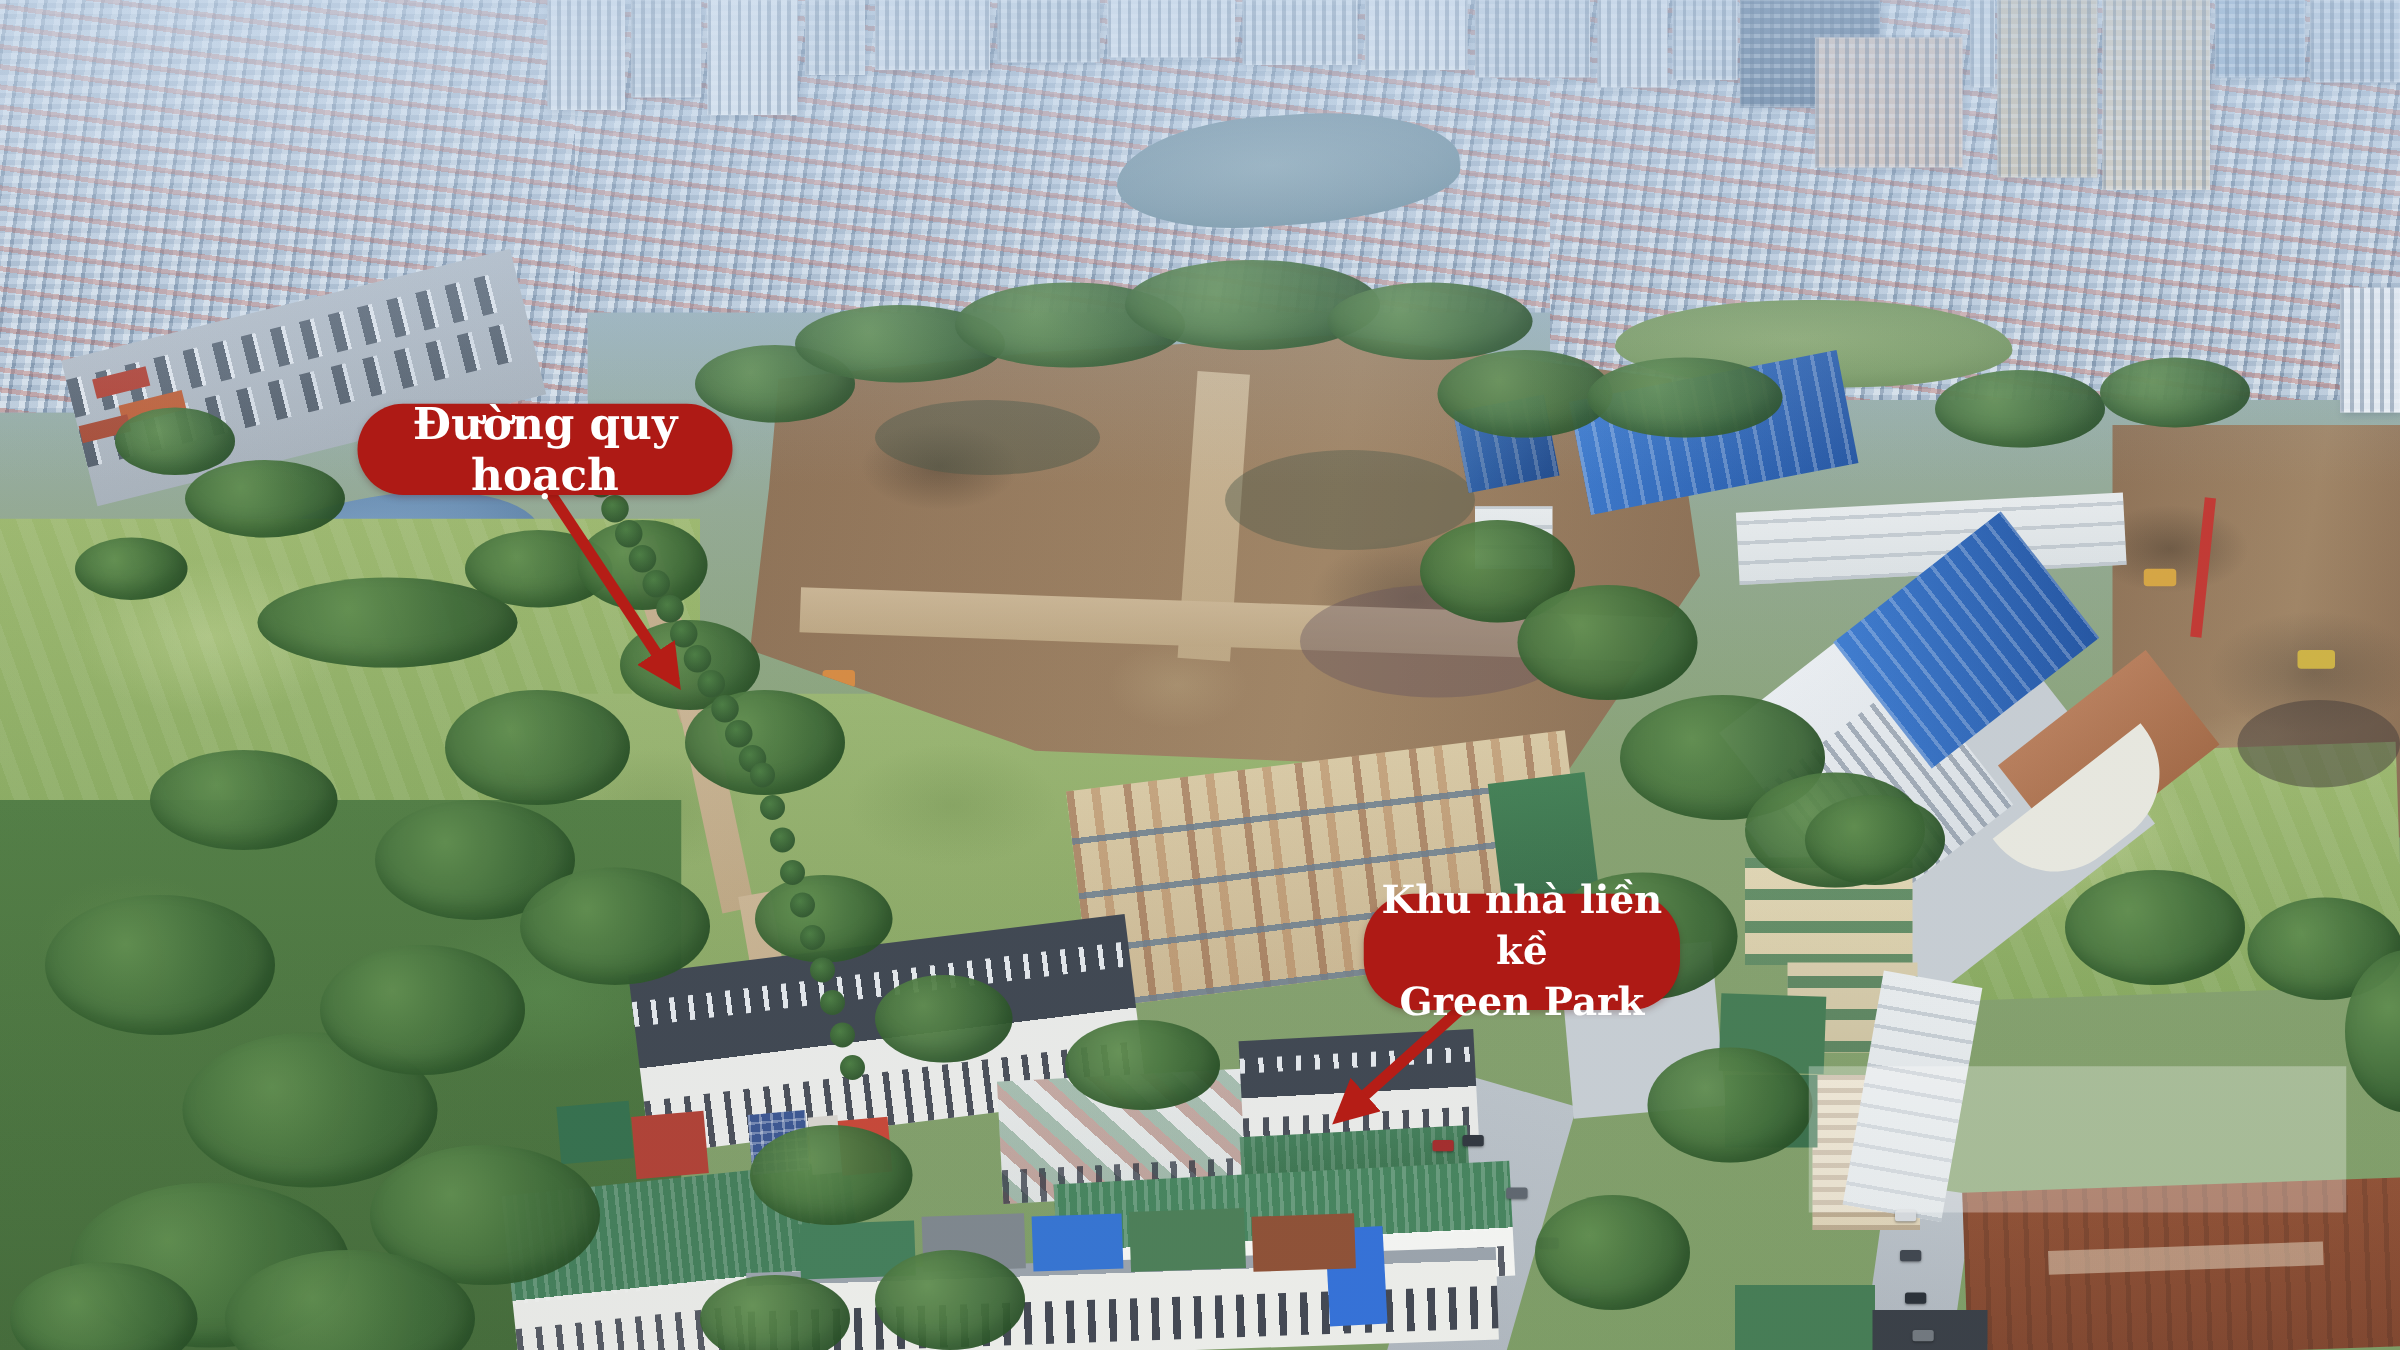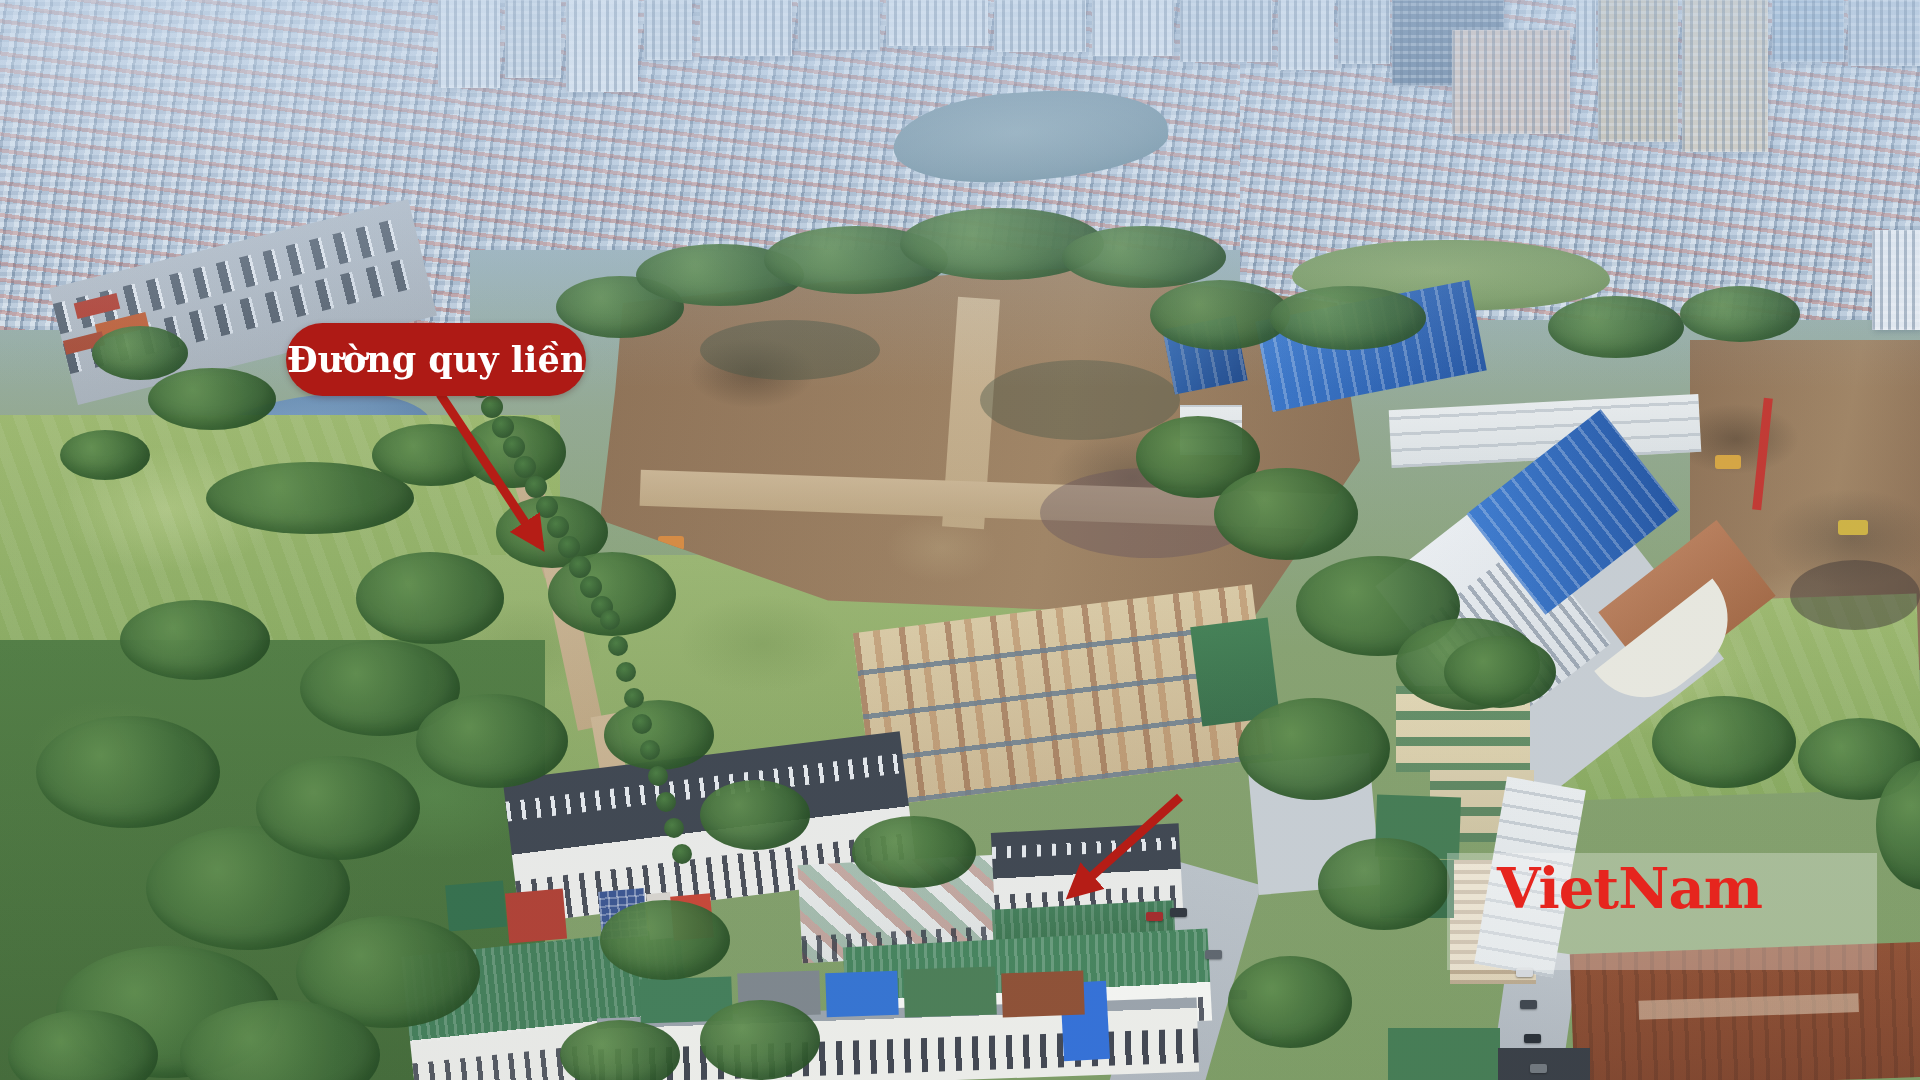--- a/index.html
+++ b/index.html
@@ -327,21 +327,24 @@
     <defs>
       <marker id="ah" viewBox="0 0 6 6" refX="4.6" refY="3" markerWidth="4" markerHeight="4" orient="auto-start-reverse">
         <path class="arrow-head" d="M0,0 L6,3 L0,6 z"></path>
       </marker>
     </defs>
     <path class="arrow-line" d="M440,394 L540,545" marker-end="url(#ah)"></path>
     <path class="arrow-line" d="M1180,797 L1072,894" marker-end="url(#ah)"></path>
   </svg>
 
   <div class="pill pill-road">
-    <span>Đường quy liền</span>
+    <span>Đường quy hoạch</span>
+  </div>
+  <div class="pill pill-greenpark">
+    <span>Khu nhà liền kề</span>
+    <span>Green Park</span>
   </div>
 
   <div class="watermark-band">
     <div class="logo">
-      <div class="brand-primary">VietNam</div>
     </div>
   </div>
 </div>
 
 </body></html>

